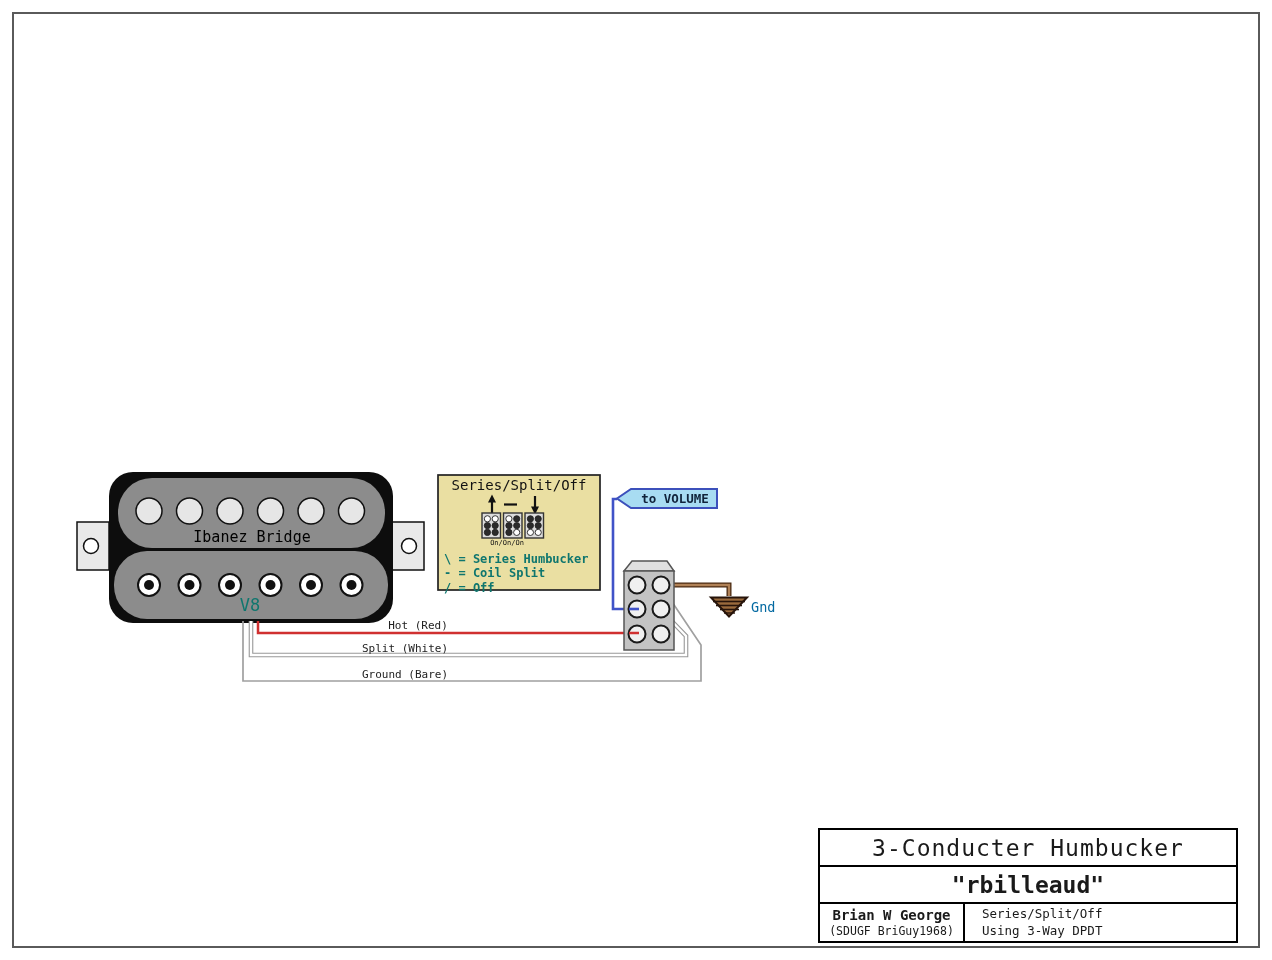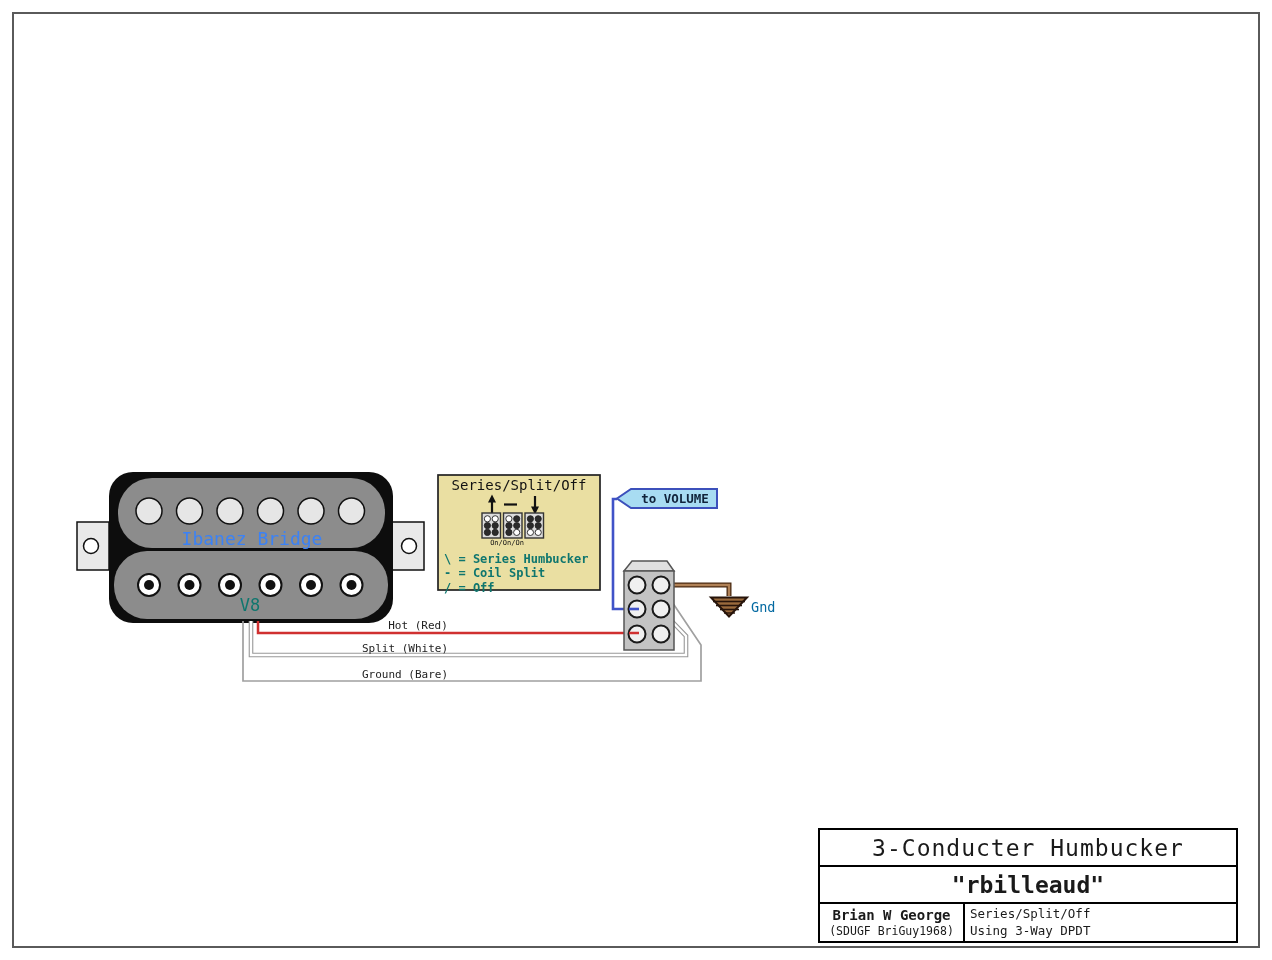--- a/index.html
+++ b/index.html
@@ -5,39 +5,39 @@
   html,body{margin:0;padding:0;background:#fff;}
   #canvas{
     position:relative;width:1272px;height:960px;background:#ffffff;overflow:hidden;
     font-family:"DejaVu Sans Mono","Liberation Mono",monospace;color:#1a1a1a;
   }
   .page-border{position:absolute;left:12px;top:12px;right:12px;bottom:12px;border:2px solid #5a5a5a;}
   svg{position:absolute;left:0;top:0;}
   .t{position:absolute;white-space:pre;line-height:1.05;}
   .ctr{transform:translateX(-50%);}
   
-  .ibanez{font-size:18px;color:#3b82f6;text-align:right;}
+  .ibanez{font-size:15px;color:#000000;text-align:right;}
   .v8{font-size:17px;color:#0f766e;}
   
   .ib-title{font-size:14px;color:#111;}
   .ib-on{font-size:7px;color:#111;}
   .ib-legend{font-size:12px;font-weight:bold;color:#0f766e;}
   
   .flag-label{font-size:12.5px;font-weight:600;color:#10233a;}
   .gnd{font-size:13.5px;color:#0369a1;}
   
   .wl{font-size:11px;color:#222;}
   
   .tb{position:absolute;left:818px;top:828px;width:420px;height:115px;border:2px solid #000;
       background:#fff;box-sizing:border-box;display:flex;flex-direction:column;}
   .tb-row1{height:35px;border-bottom:2px solid #000;display:flex;align-items:center;justify-content:center;
       font-size:23px;letter-spacing:1px;}
   .tb-row2{height:35px;border-bottom:2px solid #000;display:flex;align-items:center;justify-content:center;
       font-size:23px;font-weight:bold;}
-  .tb-row3{flex:1;display:flex;}
+  .tb-row3{flex:1;display:flex;gap:12px;}
   .tb-c1{width:143px;border-right:2px solid #000;display:flex;flex-direction:column;
       align-items:center;justify-content:center;}
   .tb-c1 .author{font-size:14px;font-weight:bold;line-height:17px;}
   .tb-c1 .alias{font-size:11.5px;line-height:15px;}
   .tb-c2{width:146px;border-right:2px solid #000;display:flex;flex-direction:column;}
   .tb-c2 .cell{flex:1;display:flex;align-items:center;justify-content:center;font-size:12.5px;}
   .tb-c2 .cell:first-child{border-bottom:2px solid #000;}
   .tb-c3{flex:1;padding:1px 0 0 5px;font-size:12.5px;line-height:17px;}
 </style>
 </head>

